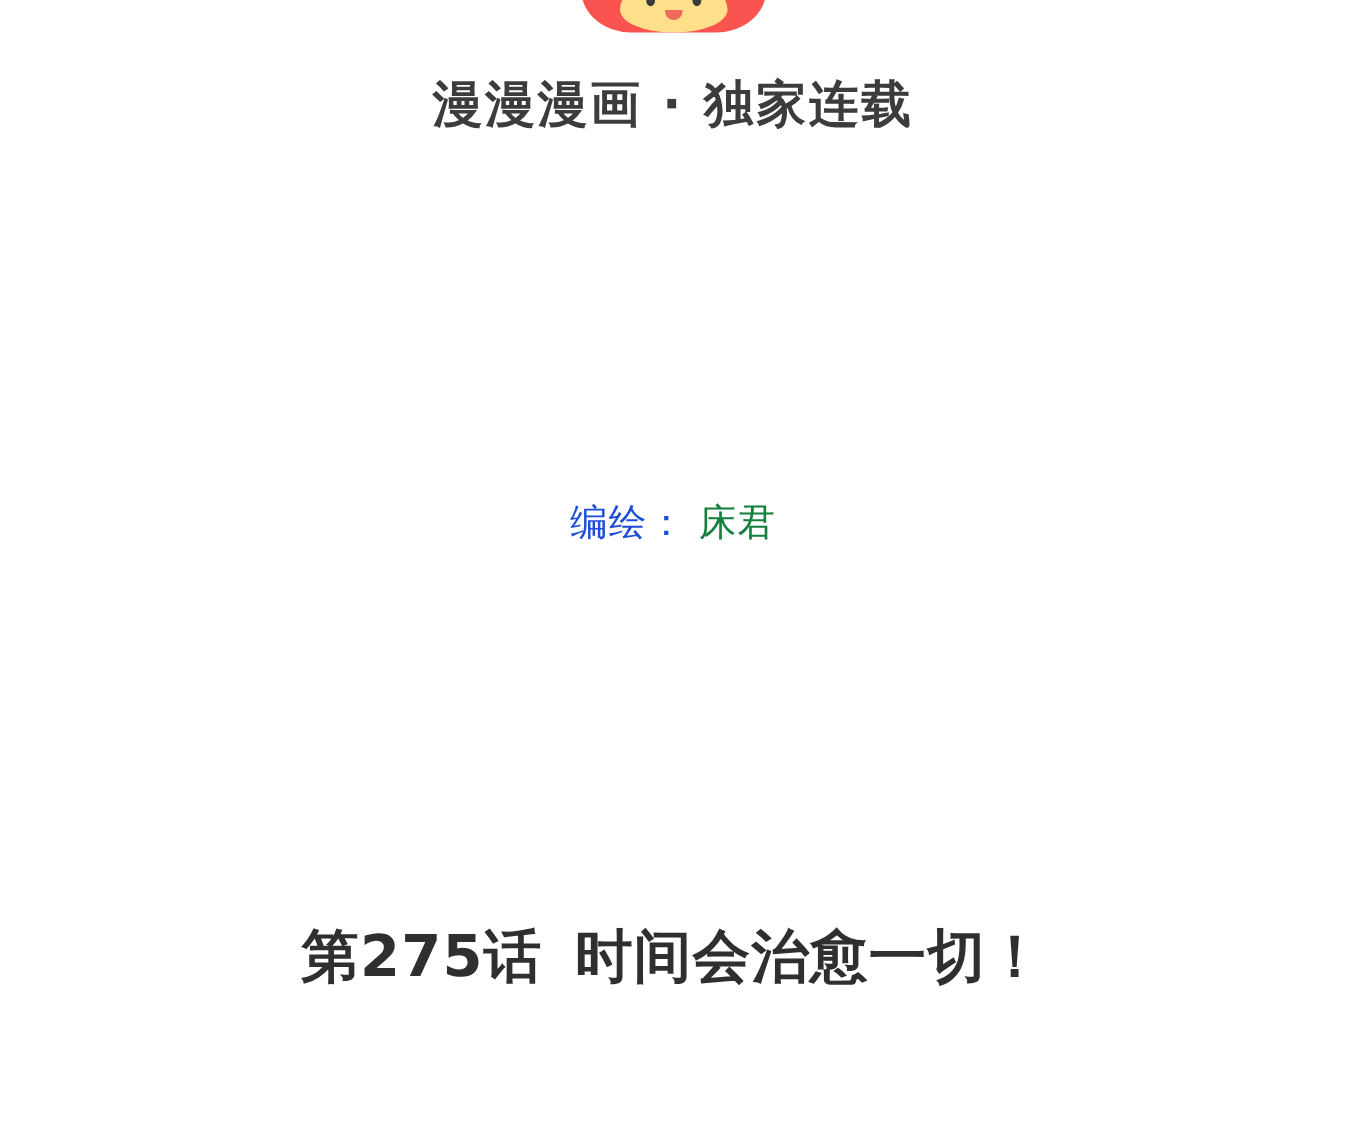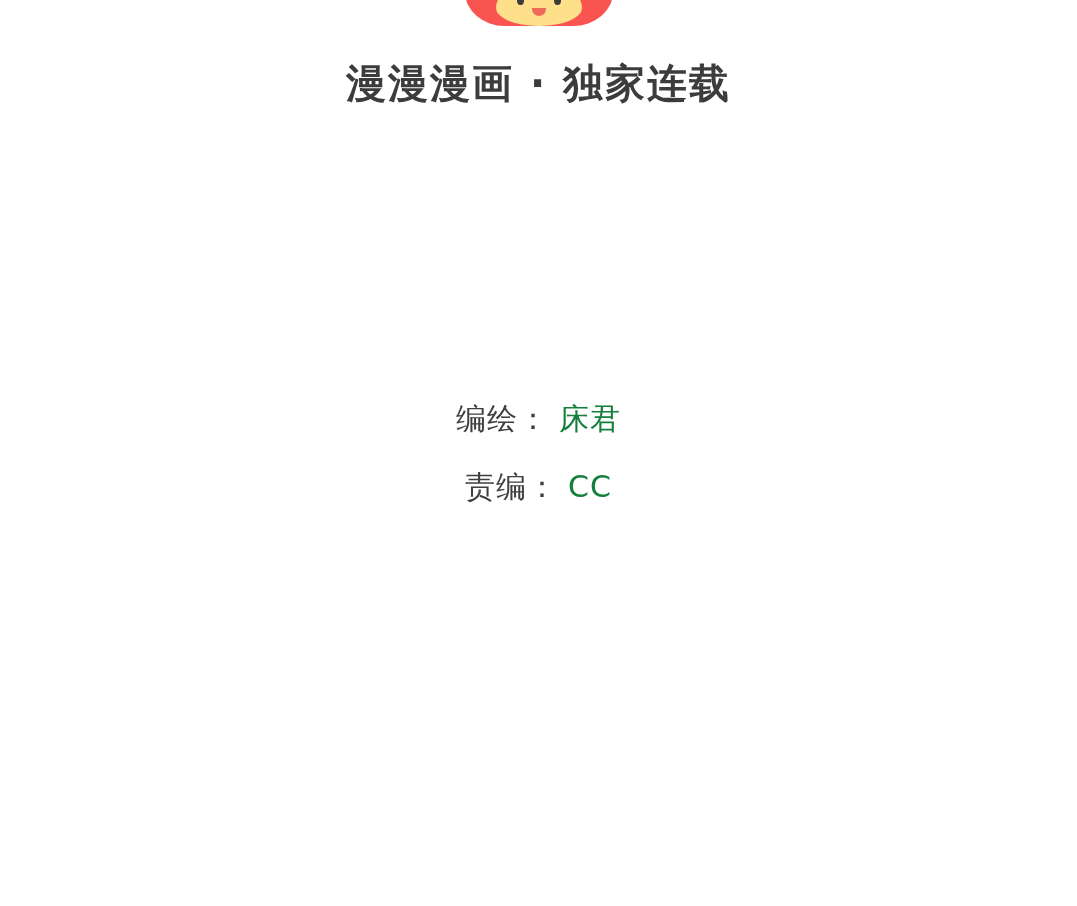--- a/index.html
+++ b/index.html
@@ -106,21 +106,21 @@
     width: 100%;
     text-align: center;
     color: #4a4a4a;
   }
   .credit-row {
     font-size: 30px;
     line-height: 68px;
     letter-spacing: 1px;
     font-family: "DejaVu Sans", "Liberation Sans", sans-serif;
   }
-  .credit-label { color: #404040; }
+  .credit-label { color: #1d4ed8; }
   .credit-value { color: #15803d; margin-left: 10px; }
 
   
   .chapter-title {
     position: absolute;
     top: 735px;
     left: 0;
     width: 100%;
     text-align: center;
     font-size: 46px;
@@ -144,19 +144,19 @@
     <div class="logo-eye right"></div>
     <div class="logo-mouth"></div>
   </div>
 
   <div class="brand-line">漫漫漫画 · 独家连载</div>
 
   <div class="credits">
     <div class="credit-row">
       <span class="credit-label">编绘：</span><span class="credit-value">床君</span>
     </div>
-    <div class="credit-row">
-      <span class="credit-label">责编：</span><span class="credit-value">CC</span>
-    </div>
   </div>
 
+  <div class="chapter-title">
+    <span class="chapter-no">第275话</span><span>时间会治愈一切！</span>
+  </div>
 
 </div>
 
 </body></html>

